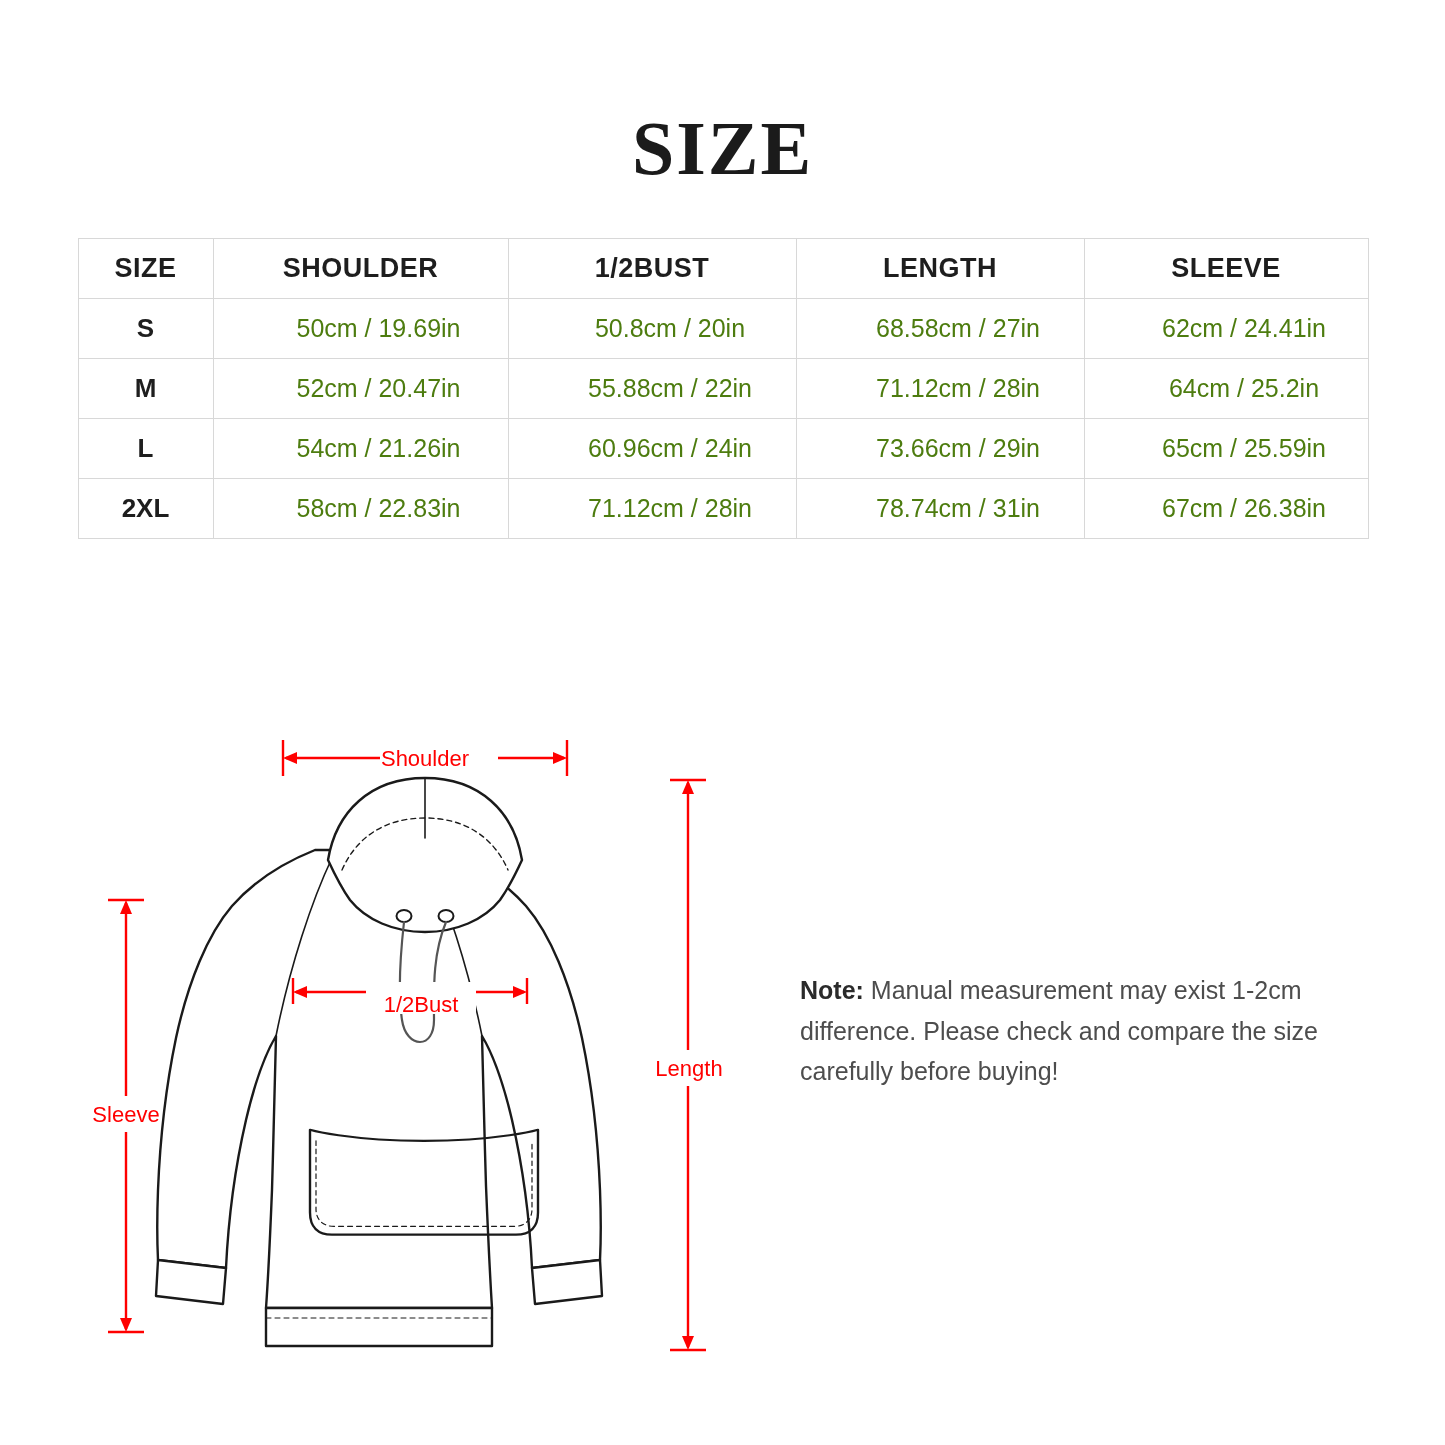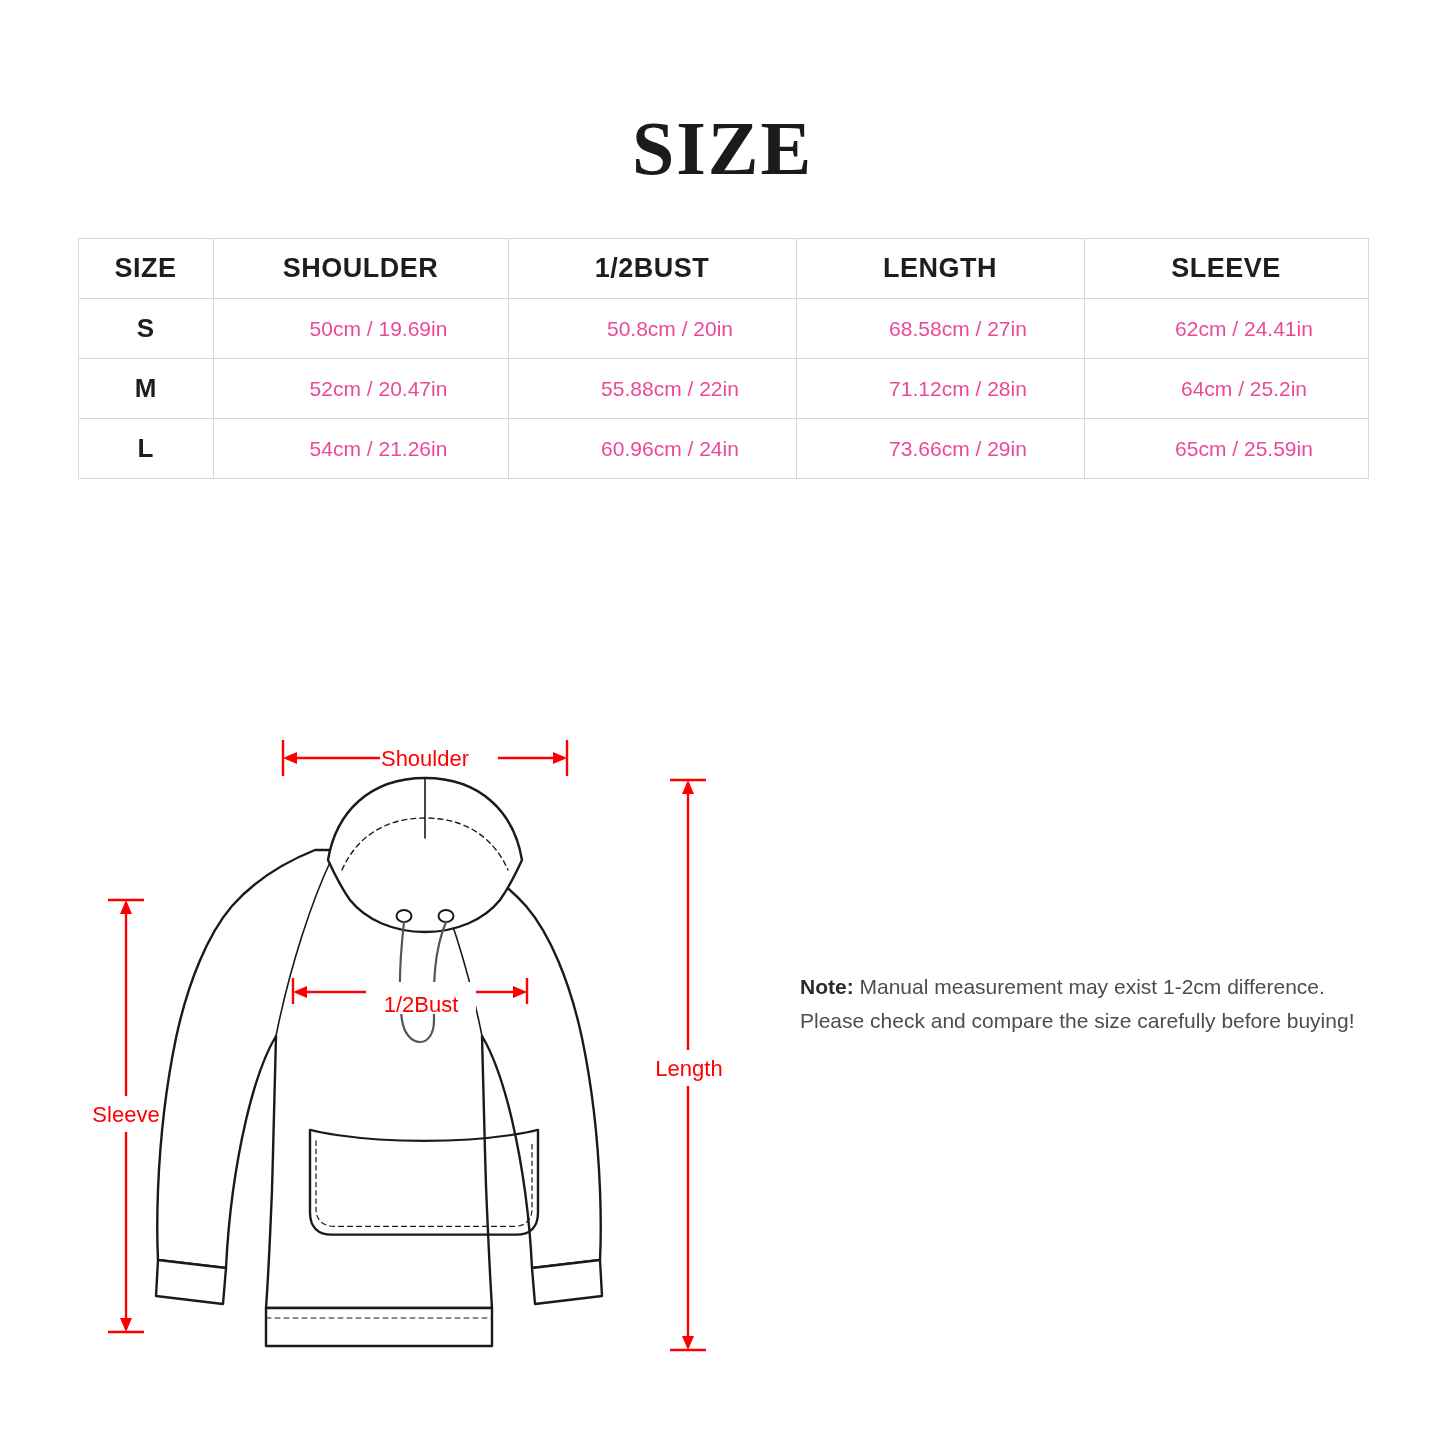--- a/index.html
+++ b/index.html
@@ -50,23 +50,23 @@
     font-weight: 700;
     color: #1e1e1e;
     letter-spacing: 0.5px;
   }
   table.size-table tbody td.sizecell {
     font-size: 26px;
     font-weight: 700;
     color: #1e1e1e;
   }
   table.size-table tbody td.val {
-    font-size: 21px;
+    font-size: 25px;
     font-weight: 400;
-    color: #ec4899;
+    color: #4d7c0f;
     padding-left: 36px;
   }
   col.c1 { width: 135px; }
   col.c2 { width: 295px; }
   col.c3 { width: 288px; }
   col.c4 { width: 288px; }
   col.c5 { width: 284px; }
 
   
   .lower {
@@ -83,21 +83,21 @@
     top: 20px;
     width: 700px;
     height: 700px;
   }
 
   .note {
     position: absolute;
     left: 800px;
     top: 270px;
     width: 570px;
-    font-size: 21px;
+    font-size: 25px;
     line-height: 1.62;
     color: #4d4d4d;
   }
   .note b {
     color: #2b2b2b;
     font-weight: 700;
   }
 </style>
 </head>
 <body>
@@ -136,20 +136,27 @@
         <td class="val">55.88cm / 22in</td>
         <td class="val">71.12cm / 28in</td>
         <td class="val">64cm / 25.2in</td>
       </tr>
       <tr>
         <td class="sizecell">L</td>
         <td class="val">54cm / 21.26in</td>
         <td class="val">60.96cm / 24in</td>
         <td class="val">73.66cm / 29in</td>
         <td class="val">65cm / 25.59in</td>
+      </tr>
+      <tr>
+        <td class="sizecell">2XL</td>
+        <td class="val">58cm / 22.83in</td>
+        <td class="val">71.12cm / 28in</td>
+        <td class="val">78.74cm / 31in</td>
+        <td class="val">67cm / 26.38in</td>
       </tr>
     </tbody>
   </table>
 </div>
 
 <div class="lower">
 
   <div class="diagram">
     <svg width="700" height="700" viewBox="0 0 700 700" xmlns="http://www.w3.org/2000/svg">
 

